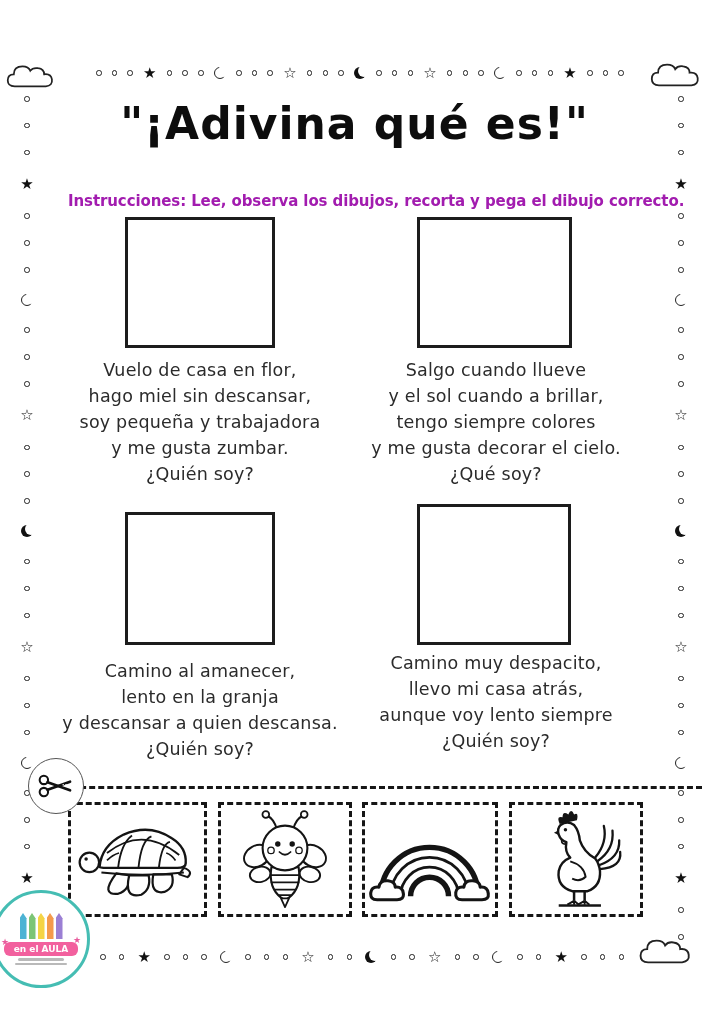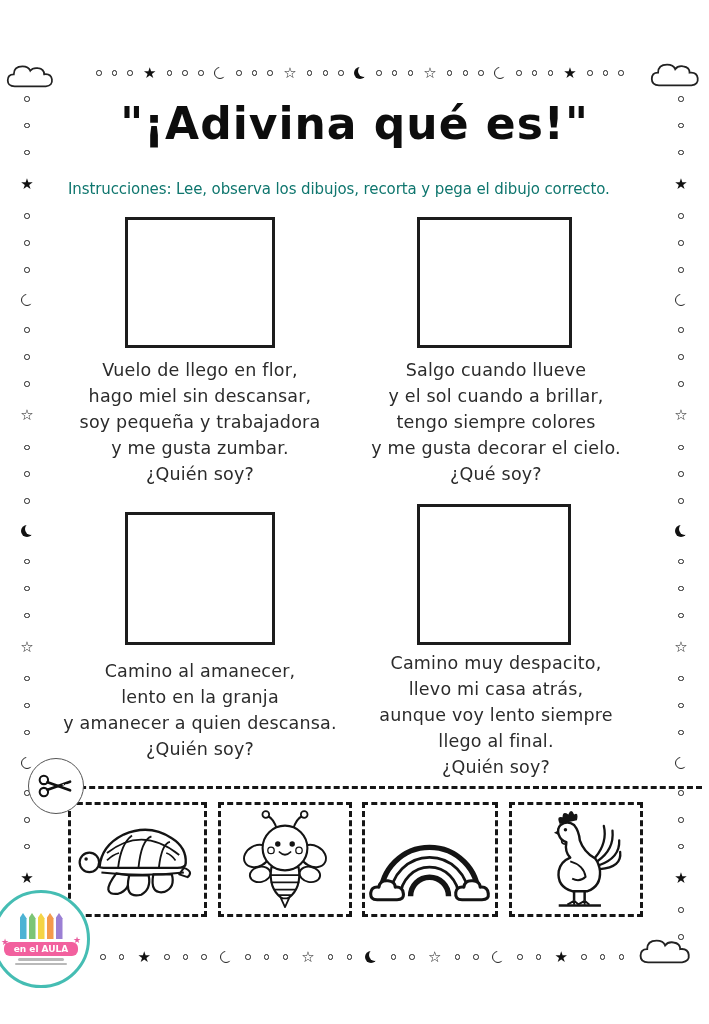--- a/index.html
+++ b/index.html
@@ -29,22 +29,22 @@
     background:#fff; border-radius:50%;
   }
   .cloud { position:absolute; }
 
   
   .title {
     position:absolute; top:98px; left:0; right:0; text-align:center;
     font-size:44px; font-weight:900; letter-spacing:1px; color:#0d0d0d;
   }
   .instructions {
-    position:absolute; top:180px; left:68px; font-size:15px; font-weight:400;
-    letter-spacing:-0.1px; color:#0f766e;
+    position:absolute; top:192px; left:68px; font-size:15px; font-weight:700;
+    letter-spacing:-0.1px; color:#a21caf;
   }
 
   
   .paste-box { position:absolute; background:#fff; border:3px solid #1c1c1c; box-sizing:border-box; }
   .pb1 { left:125px; top:217px; width:150px; height:131px; }
   .pb2 { left:417px; top:217px; width:155px; height:131px; }
   .pb3 { left:125px; top:512px; width:150px; height:133px; }
   .pb4 { left:417px; top:504px; width:154px; height:141px; }
 
   
@@ -240,44 +240,43 @@
 
   <div class="title">"¡Adivina qué es!"</div>
   <div class="instructions">Instrucciones: Lee, observa los dibujos, recorta y pega el dibujo correcto.</div>
 
   <div class="paste-box pb1"></div>
   <div class="paste-box pb2"></div>
   <div class="paste-box pb3"></div>
   <div class="paste-box pb4"></div>
 
   <div class="riddle r1">
-    <div>Vuelo de llego en flor,</div>
+    <div>Vuelo de casa en flor,</div>
     <div>hago miel sin descansar,</div>
     <div>soy pequeña y trabajadora</div>
     <div>y me gusta zumbar.</div>
     <div>¿Quién soy?</div>
   </div>
   <div class="riddle r2">
     <div>Salgo cuando llueve</div>
     <div>y el sol cuando a brillar,</div>
     <div>tengo siempre colores</div>
     <div>y me gusta decorar el cielo.</div>
     <div>¿Qué soy?</div>
   </div>
   <div class="riddle r3">
     <div>Camino al amanecer,</div>
     <div>lento en la granja</div>
-    <div>y amanecer a quien descansa.</div>
+    <div>y descansar a quien descansa.</div>
     <div>¿Quién soy?</div>
   </div>
   <div class="riddle r4">
     <div>Camino muy despacito,</div>
     <div>llevo mi casa atrás,</div>
     <div>aunque voy lento siempre</div>
-    <div>llego al final.</div>
     <div>¿Quién soy?</div>
   </div>
 
   <div class="cut-line"></div>
   <div class="scissors-circle">
     <span>
       <svg width="38" height="28" viewBox="0 0 40 30">
         <circle cx="7" cy="8.5" r="4.5" fill="none" stroke="#111" stroke-width="2.2"></circle>
         <circle cx="7" cy="21.5" r="4.5" fill="none" stroke="#111" stroke-width="2.2"></circle>
         <path d="M11,11 L35,19.5" stroke="#111" stroke-width="3" stroke-linecap="round"></path>

